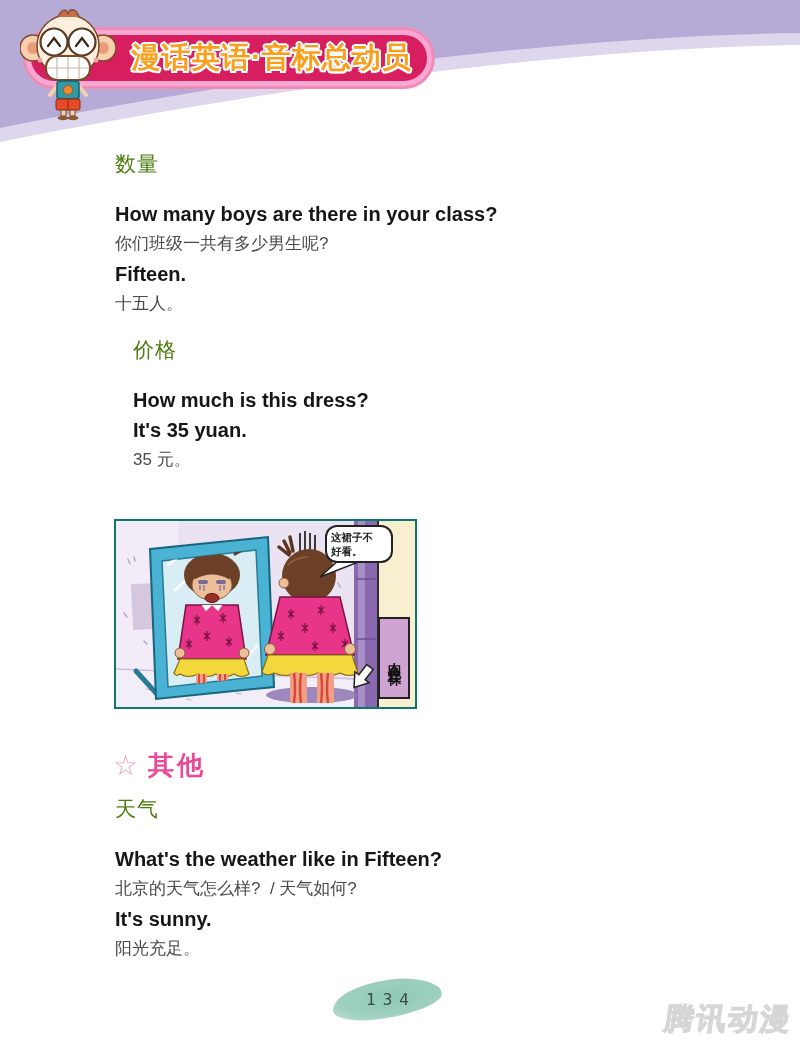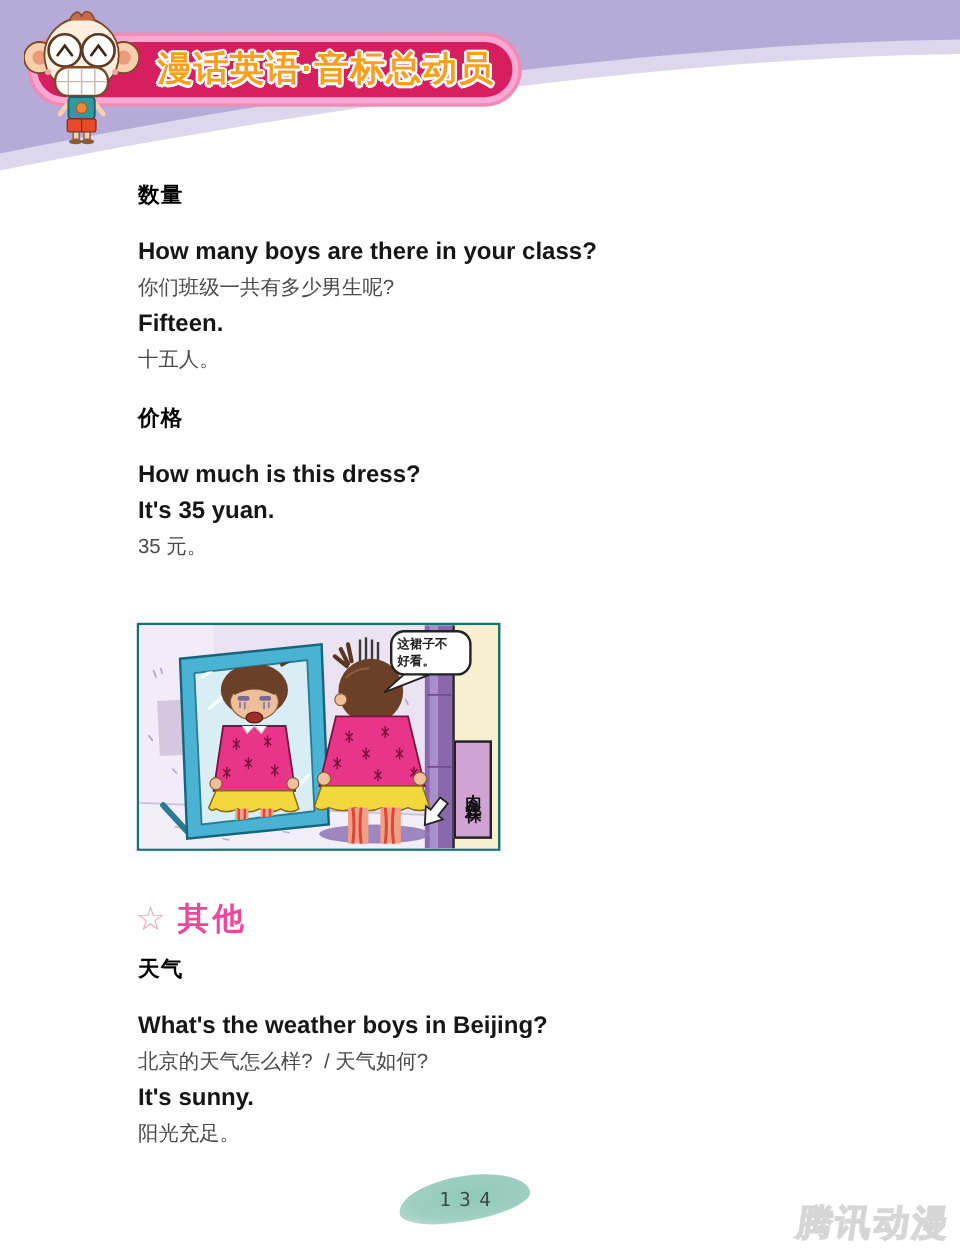--- a/index.html
+++ b/index.html
@@ -17,21 +17,21 @@
     padding-left:85px;box-sizing:border-box;
   }
   .banner-title{
     font-size:29px;font-weight:900;letter-spacing:1px;color:#f8a01e;white-space:nowrap;
     text-shadow:-2px 0 0 #fff,2px 0 0 #fff,0 -2px 0 #fff,0 2px 0 #fff,
                 -1.5px -1.5px 0 #fff,1.5px -1.5px 0 #fff,-1.5px 1.5px 0 #fff,1.5px 1.5px 0 #fff;
   }
   .mascot{position:absolute;left:20px;top:4px;z-index:3;}
   
   .section{position:absolute;left:115px;width:600px;}
-  .sec-heading{font-size:18px;font-weight:bold;color:#000000;margin:0 0 21px 0;letter-spacing:1px;}
+  .sec-heading{font-size:21px;font-weight:normal;color:#4d7c0f;margin:0 0 21px 0;letter-spacing:1px;}
   .qa-en{font-size:20px;font-weight:bold;color:#161616;line-height:30px;white-space:pre-wrap;}
   .qa-zh{font-size:17px;color:#4a4a4a;line-height:30px;white-space:pre-wrap;}
   
   .divider{position:absolute;left:113px;top:748px;display:flex;align-items:center;gap:10px;}
   .star-glyph{font-size:28px;color:#e9a2bb;line-height:1;}
   .divider-label{font-size:26px;font-weight:700;color:#ec4899;letter-spacing:3px;}
   
   .comic{
     position:absolute;left:114px;top:519px;width:299px;height:186px;
     border:2px solid #0f766e;background:#ece3f2;box-sizing:content-box;
@@ -109,21 +109,21 @@
 </div>
 
 <div class="section" style="top:150px;">
   <div class="sec-heading">数量</div>
   <div class="qa-en">How many boys are there in your class?</div>
   <div class="qa-zh">你们班级一共有多少男生呢?</div>
   <div class="qa-en">Fifteen.</div>
   <div class="qa-zh">十五人。</div>
 </div>
 
-<div class="section" style="top:336px;">
+<div class="section" style="top:336px;margin-left:18px;">
   <div class="sec-heading">价格</div>
   <div class="qa-en">How much is this dress?</div>
   <div class="qa-en">It's 35 yuan.</div>
   <div class="qa-zh">35 元。</div>
 </div>
 
 <div class="comic">
   <svg width="299" height="186" viewBox="0 0 299 186">
 
     <rect x="0" y="0" width="299" height="186" fill="#ece3f2"></rect>
@@ -239,21 +239,21 @@
   <div class="sign-label">肉色丝袜</div>
 </div>
 
 <div class="divider">
   <span class="star-glyph">☆</span>
   <span class="divider-label">其他</span>
 </div>
 
 <div class="section" style="top:795px;">
   <div class="sec-heading">天气</div>
-  <div class="qa-en">What's the weather boys in Beijing?</div>
+  <div class="qa-en">What's the weather like in Fifteen?</div>
   <div class="qa-zh">北京的天气怎么样?  / 天气如何?</div>
   <div class="qa-en">It's sunny.</div>
   <div class="qa-zh">阳光充足。</div>
 </div>
 
 <div class="page-blob">
   <span class="page-number">134</span>
 </div>
 <div class="watermark">腾讯动漫</div>
 

